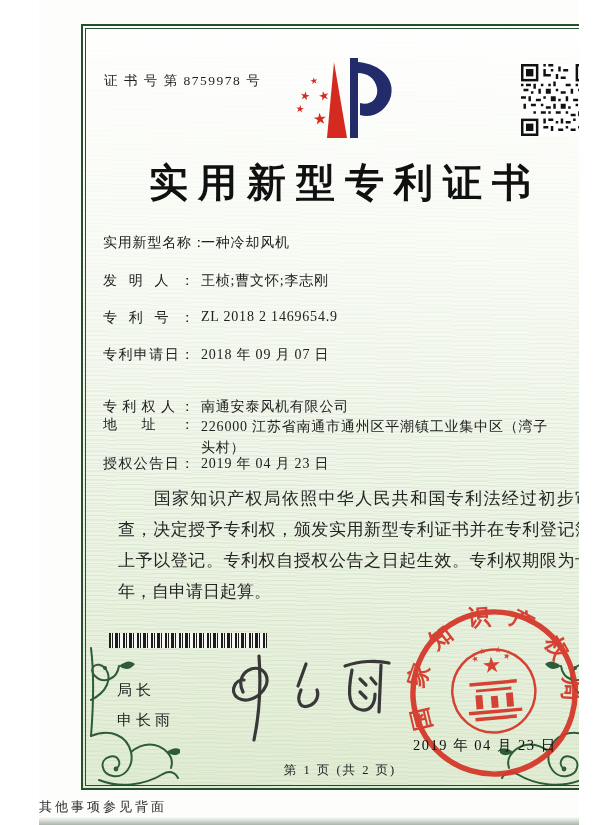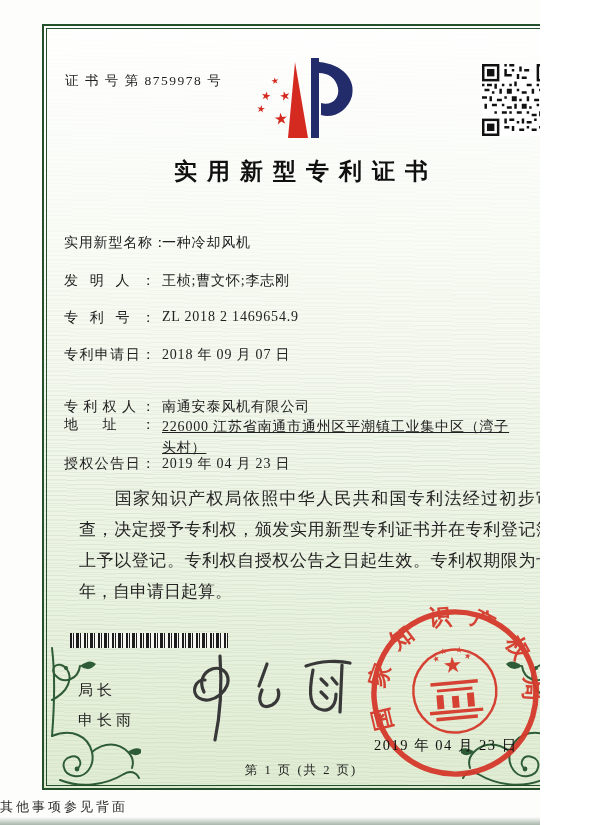--- a/index.html
+++ b/index.html
@@ -1,48 +1,48 @@
 <!DOCTYPE html>
 <html><head>
 <meta charset="utf-8">
 <style>
   html,body{margin:0;padding:0;background:#ffffff;}
   .cert{position:relative;width:540px;height:825px;background:#fdfdfb;
-        font-family:"Liberation Serif","DejaVu Serif",serif;color:#262626;overflow:hidden;}
+        font-family:"Liberation Serif","DejaVu Serif",serif;color:#262626;overflow:hidden;margin-left:39px;}
   .cert::after{content:"";position:absolute;left:0;right:0;bottom:0;height:8px;
         background:linear-gradient(180deg,rgba(0,0,0,0),rgba(42,72,48,.4));pointer-events:none;}
 
   
   .frame{position:absolute;left:42px;top:24px;width:514px;height:762px;
         border:2px solid #24502c;
         background:
           linear-gradient(180deg,rgba(255,255,255,.96) 0%,rgba(250,252,246,.85) 28%,
                           rgba(235,243,226,.55) 58%,rgba(216,231,199,.7) 100%),
           repeating-linear-gradient(1.5deg,rgba(118,162,118,.22) 0 1px,rgba(255,255,255,0) 1px 4px),
           repeating-linear-gradient(-1.5deg,rgba(118,162,118,.15) 0 1px,rgba(255,255,255,0) 1px 5px),
           #f5f8f0;}
   .frame::after{content:"";position:absolute;inset:2px;border:1px solid #24502c;pointer-events:none;}
 
   .cert-no{position:absolute;left:21px;top:46px;font-size:13.5px;letter-spacing:1.5px;color:#1f1f1f;}
 
   .logo{position:absolute;left:191px;top:29px;width:130px;height:92px;}
   .qr{position:absolute;left:438px;top:38px;width:72px;height:72px;}
 
   .title{position:absolute;left:0;right:0;top:130px;margin:0;text-align:center;
-        font-size:23px;font-weight:bold;letter-spacing:10px;text-indent:10px;color:#101010;}
+        font-size:39px;font-weight:bold;letter-spacing:10px;text-indent:10px;color:#101010;}
 
   
   .field-row{position:absolute;left:20px;right:18px;font-size:14px;letter-spacing:.8px;
         white-space:nowrap;color:#212121;}
   .field-row .label{display:inline-block;width:92px;text-align:justify;text-align-last:justify;
         -moz-text-align-last:justify;vertical-align:top;}
   .field-row .value{margin-left:6px;vertical-align:top;}
   .r1{top:208px}.r2{top:246px}.r3{top:283px}.r4{top:320px}.r5{top:372px}
   .r6{top:390px}.r7{top:429px}
-  .r6 .value{display:inline-block;width:348px;white-space:normal;line-height:21px;text-decoration:underline;}
+  .r6 .value{display:inline-block;width:348px;white-space:normal;line-height:21px;}
   .pair2{position:absolute;left:222px;top:0;}
 
   
   .paras{position:absolute;left:35px;top:457px;width:474px;font-size:17px;line-height:31px;
         text-align:justify;color:#242424;}
   .paras p{margin:0;text-indent:2.1em;}
 
   .barcode{position:absolute;left:26px;top:607px;width:158px;height:15px;
         background:repeating-linear-gradient(90deg,#1c1c1c 0 2px,#f6f6f2 2px 3px,#1c1c1c 3px 4px,
         #f6f6f2 4px 6px,#1c1c1c 6px 9px,#f6f6f2 9px 10px,#1c1c1c 10px 11px,#f6f6f2 11px 14px);}

